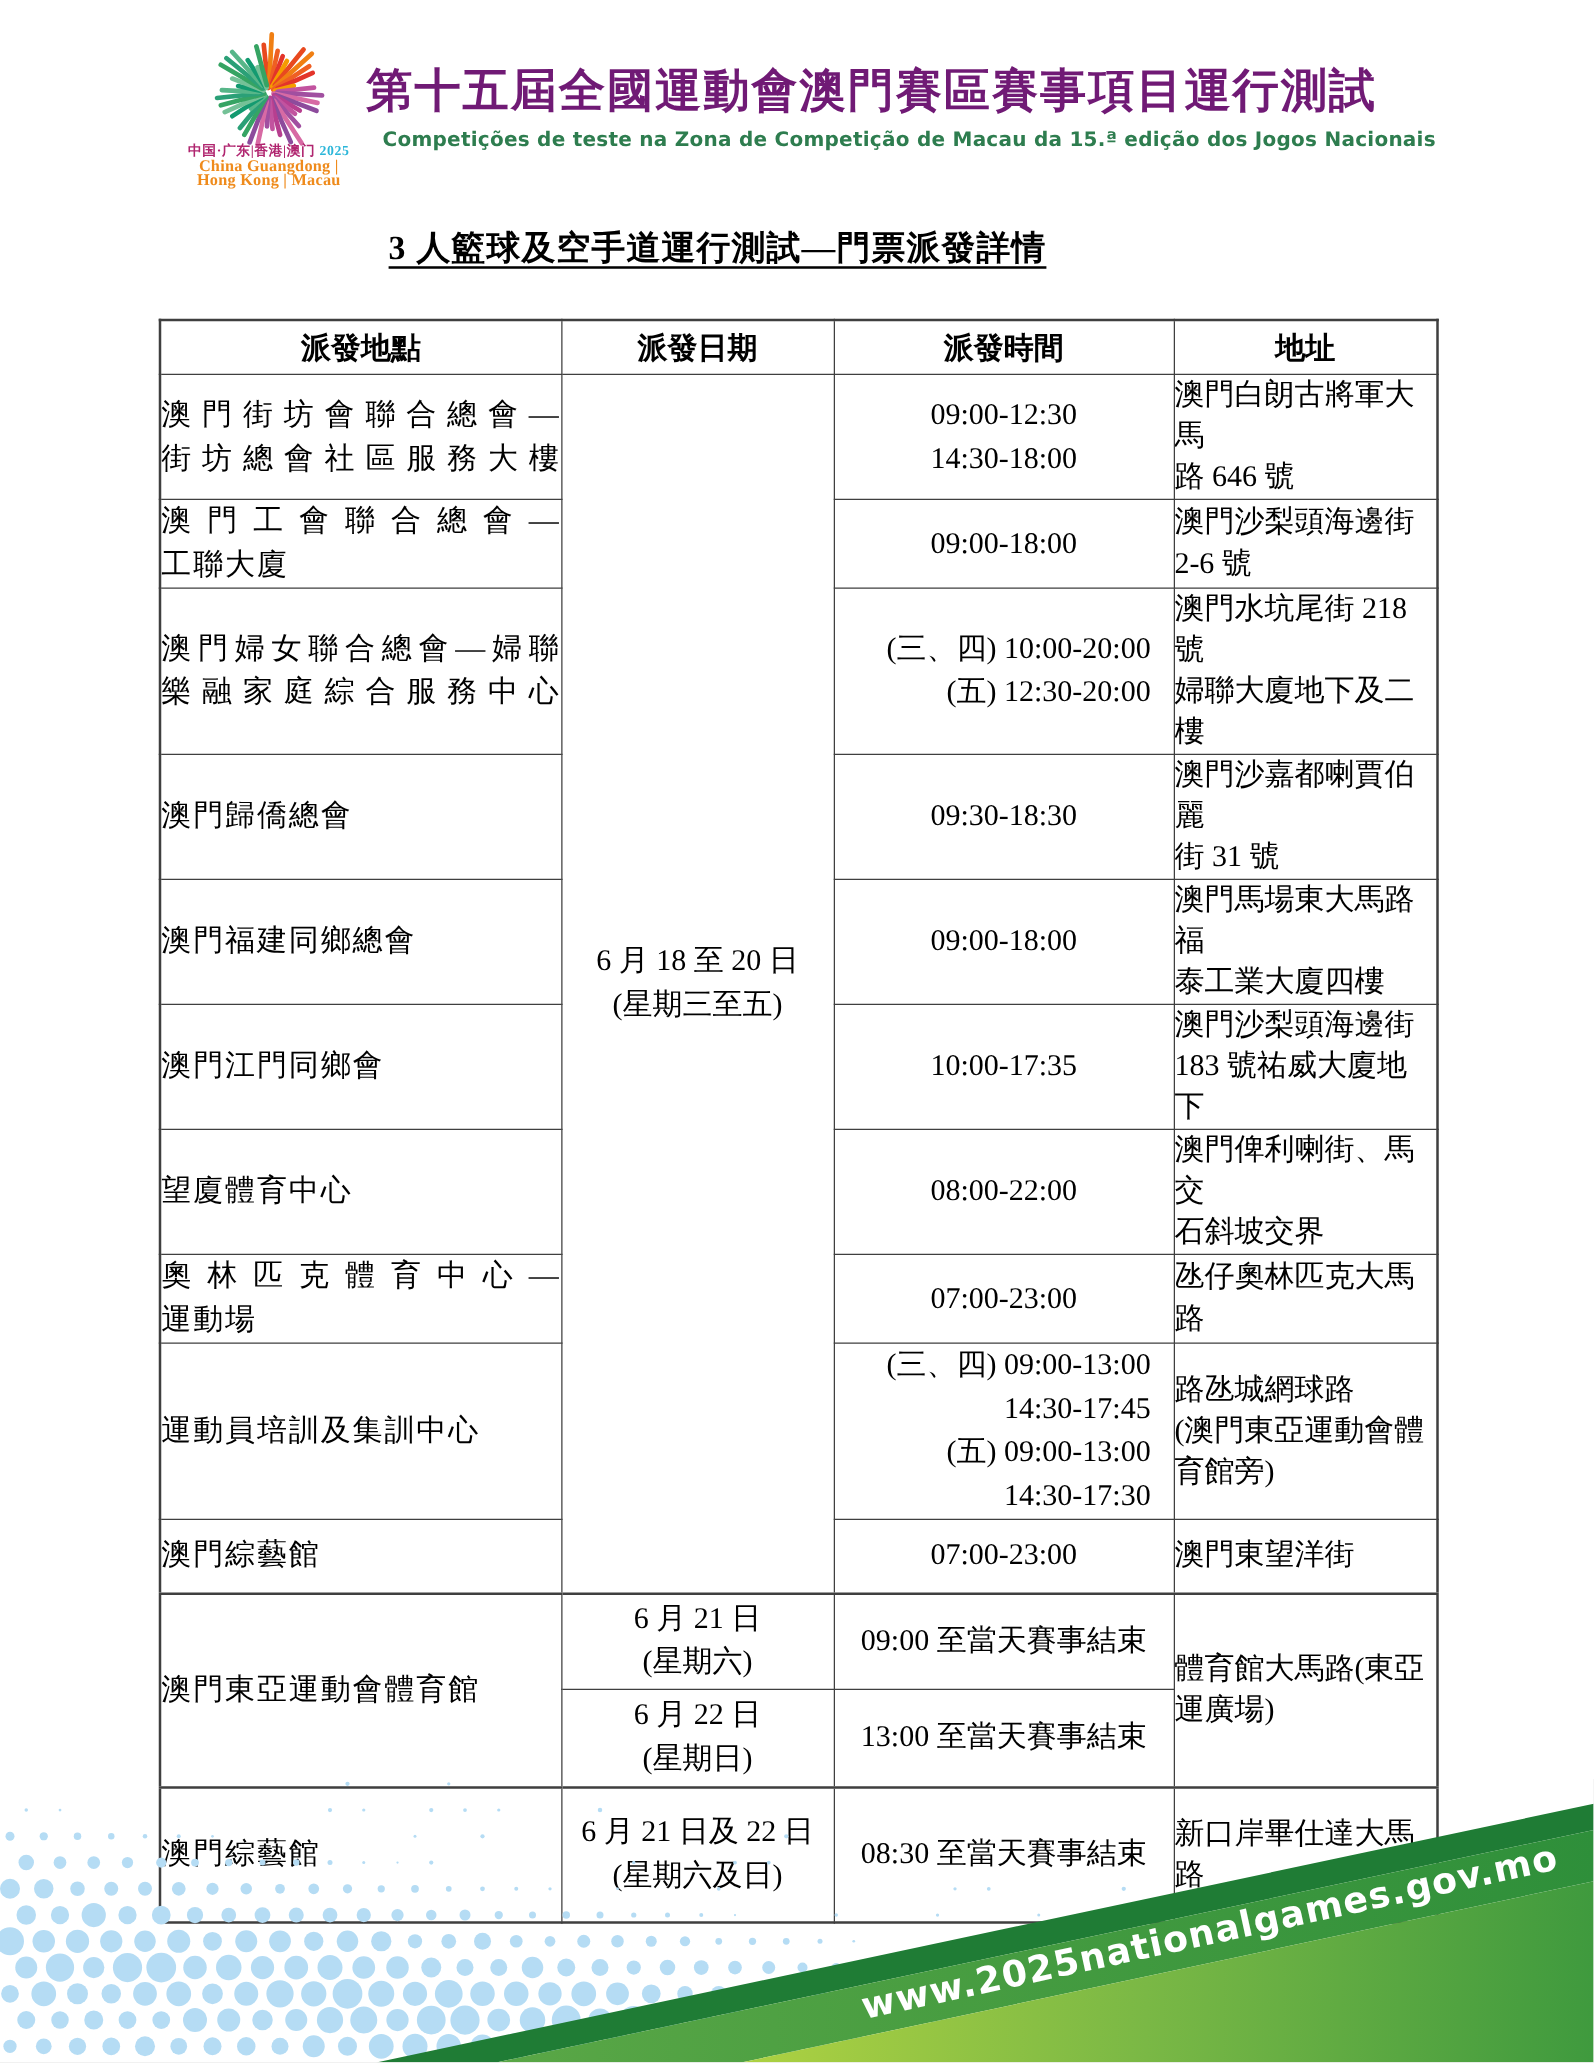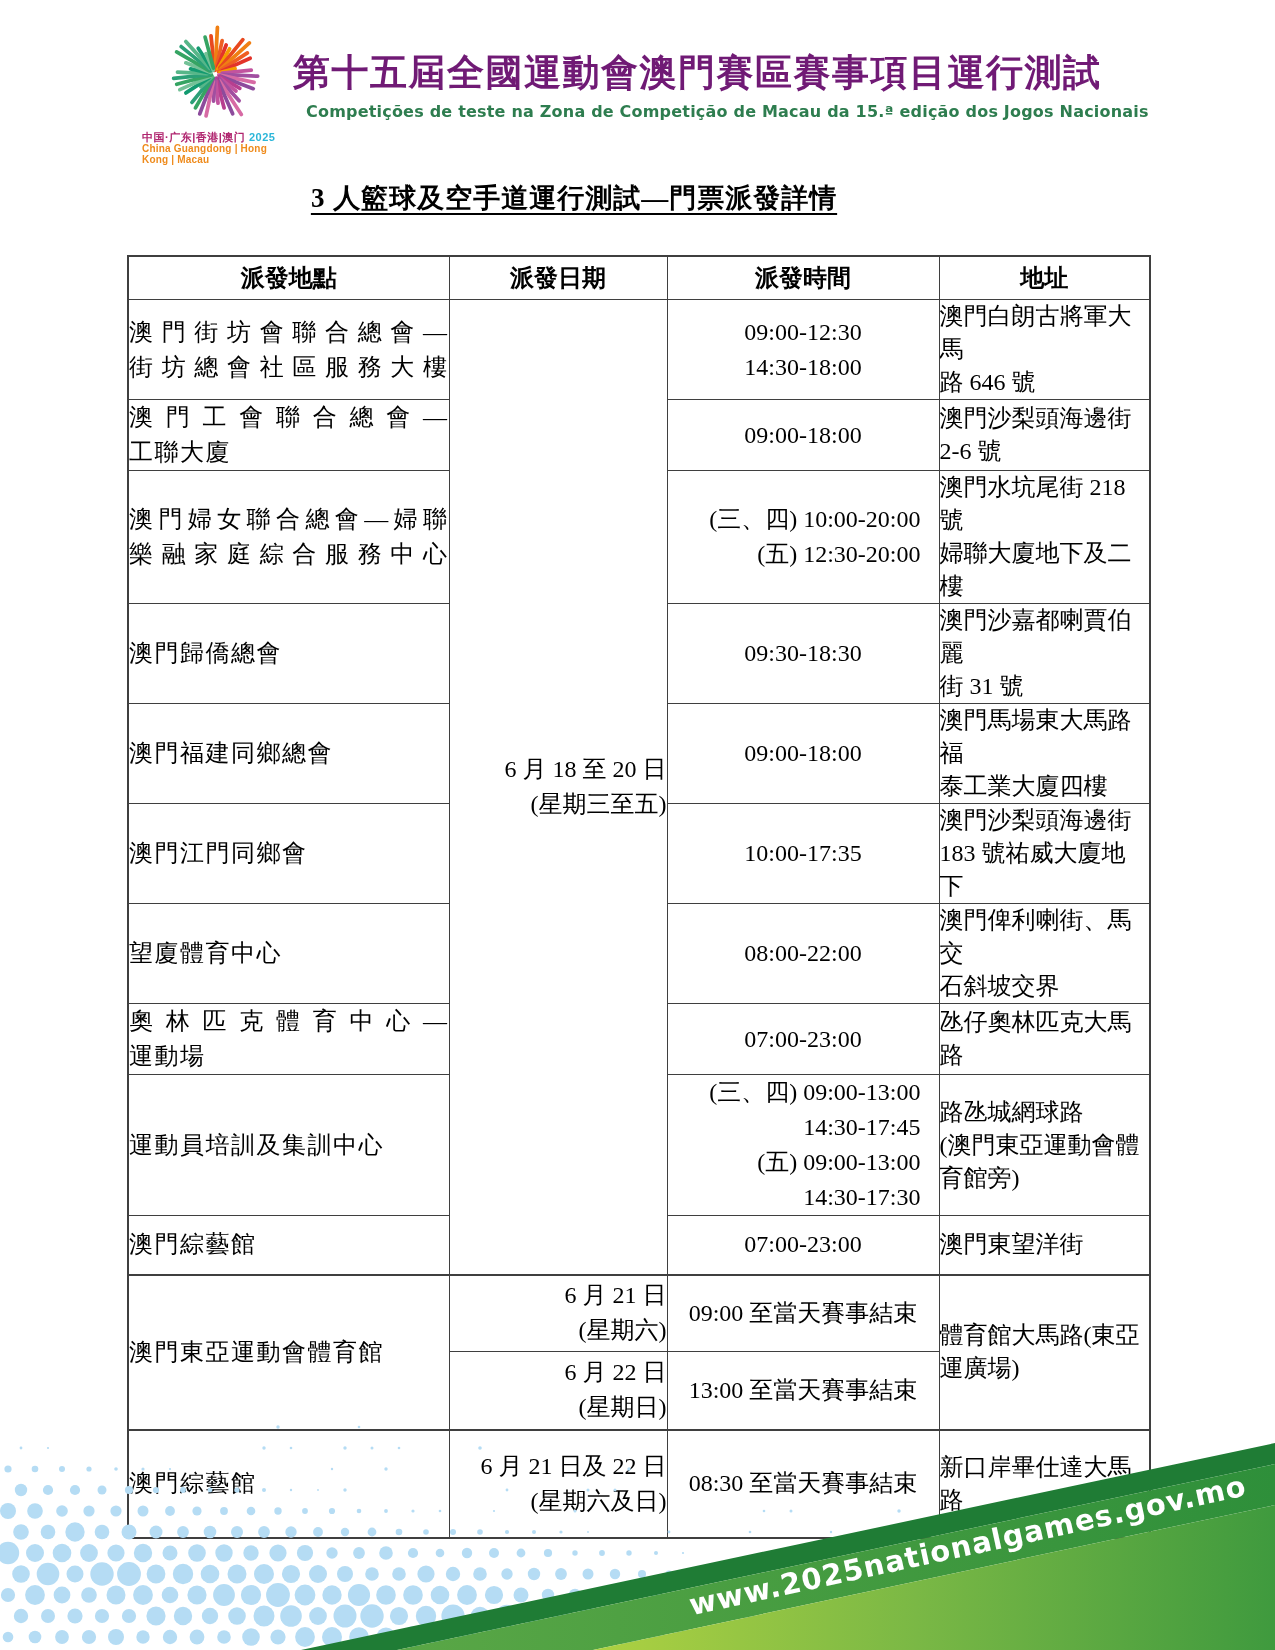--- a/index.html
+++ b/index.html
@@ -2,43 +2,43 @@
 <html><head>
 <meta charset="utf-8">
 <style>
   html,body{margin:0;padding:0;background:#e8e8e8;}
   .page{
     position:relative;width:1275px;height:1650px;margin:0 auto;background:#ffffff;
     overflow:hidden;font-family:"Liberation Serif","DejaVu Serif",serif;color:#000;
   }
   
   .logo-wrap{position:absolute;left:150px;top:24px;width:130px;height:140px;}
-  .logo-cap{position:absolute;left:142px;top:132px;width:146px;line-height:11px;
-    font-family:Liberation Sans, sans-serif;}
+  .logo-cap{position:absolute;left:142px;top:116px;width:146px;text-align:center;line-height:11px;
+    font-family:Liberation Serif, serif;}
   .logo-cap .c1{font-size:11px;font-weight:700;color:#b0256f;letter-spacing:0.5px;}
   .logo-cap .c1 .yr{color:#2bb6d9;}
-  .logo-cap .c2{font-size:10px;font-weight:700;color:#ef8b1c;letter-spacing:0.2px;}
+  .logo-cap .c2{font-size:13px;font-weight:700;color:#ef8b1c;letter-spacing:0.2px;}
   .brand-zh{position:absolute;left:293px;top:48px;width:860px;
     font-family:"DejaVu Sans","Liberation Sans",sans-serif;
     font-size:37px;font-weight:700;color:#701a75;letter-spacing:1.5px;white-space:nowrap;}
   .brand-pt{position:absolute;left:306px;top:102px;width:860px;
     font-family:"DejaVu Sans","Liberation Sans",sans-serif;
     font-size:16px;font-weight:700;color:#2e7d4f;letter-spacing:0.2px;white-space:nowrap;}
   
   .doc-title{position:absolute;left:0;top:180px;width:1148px;text-align:center;
     font-size:27px;font-weight:700;letter-spacing:1px;
     text-decoration:underline;text-decoration-thickness:2px;text-underline-offset:6px;}
   
   table.dist{position:absolute;left:127px;top:255px;width:1022px;border-collapse:collapse;
     table-layout:fixed;border:2px solid #3f3f3f;}
   table.dist td{border:1px solid #3f3f3f;vertical-align:middle;font-size:24px;padding:0;
     overflow:hidden;}
   td.hdr{font-weight:700;text-align:center;font-size:25px;height:42px;}
   td.loc{padding-left:13px;padding-right:14px;letter-spacing:1.5px;}
-  td.dt{text-align:right;line-height:36px;}
+  td.dt{text-align:center;line-height:36px;}
   td.tm{text-align:center;line-height:34px;}
   td.tm.t-right{text-align:right;padding-right:18px;}
   td.ad{padding-left:10px;padding-right:4px;font-size:22px;line-height:33px;}
   .ln{line-height:35px;white-space:nowrap;}
   .loc .ln{white-space:normal;}
   .fill{text-align:justify;text-align-last:justify;text-justify:inter-character;white-space:normal;}
   tr.sep td{border-top:2.5px solid #3f3f3f;}
   
   .footer-svg{position:absolute;left:0;top:1380px;}
   .url-text{font-family:"DejaVu Sans","Liberation Sans",sans-serif;font-weight:700;

